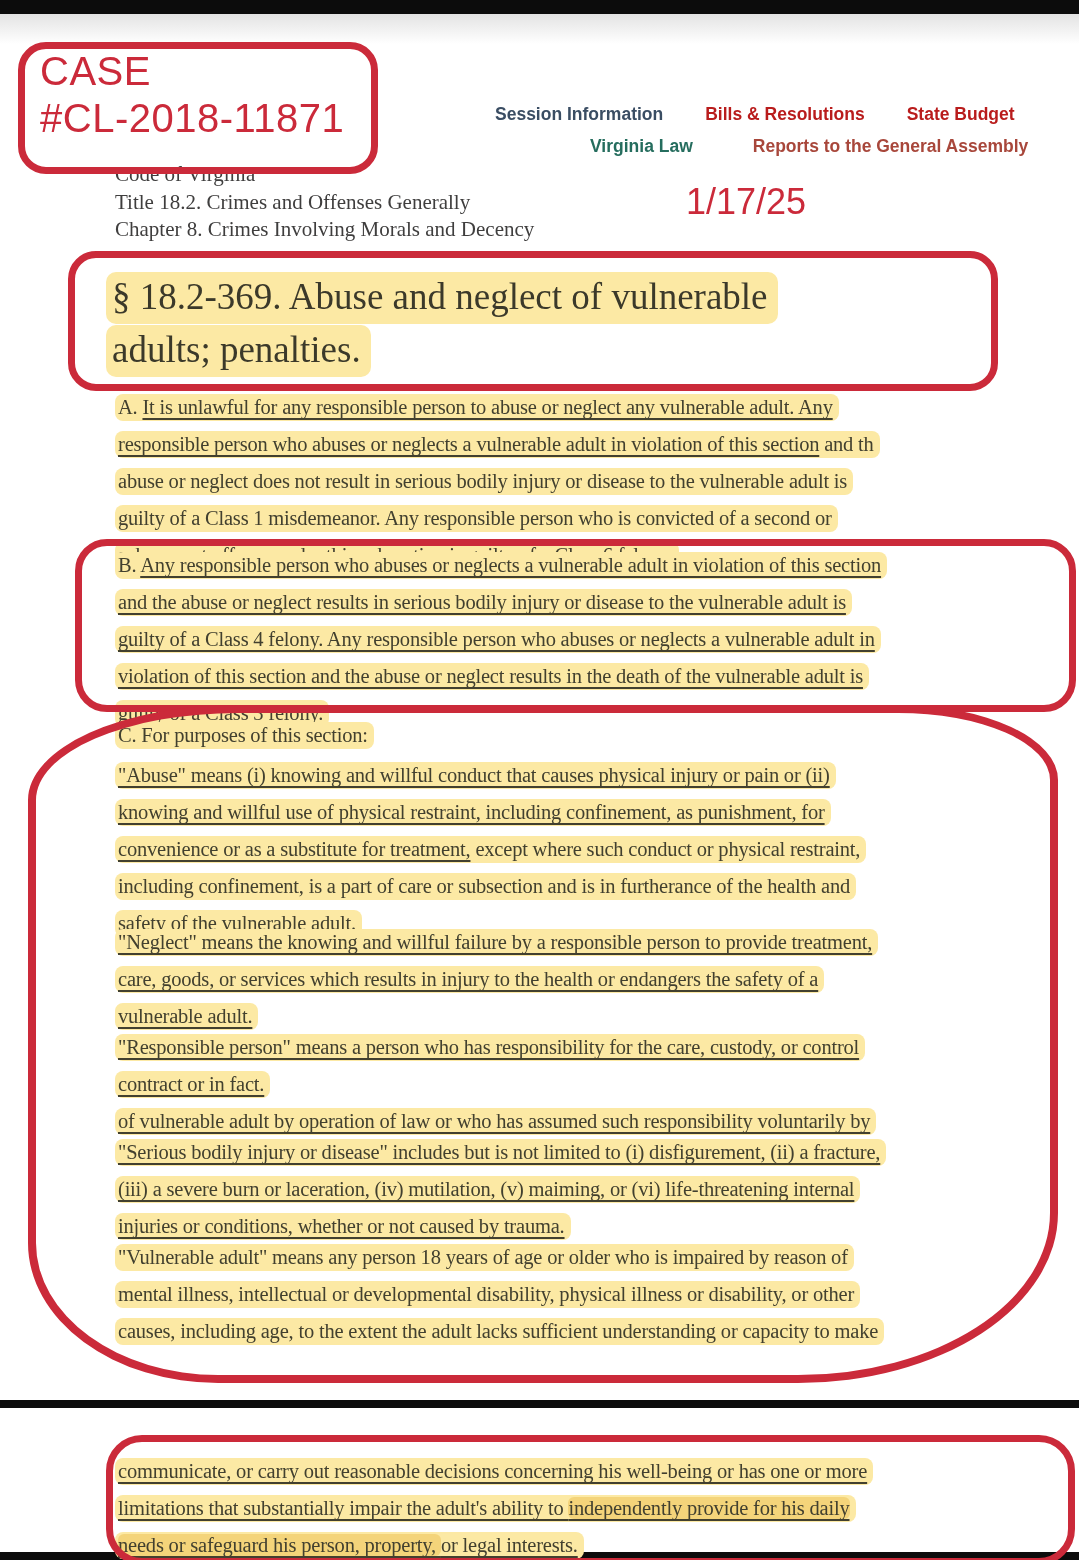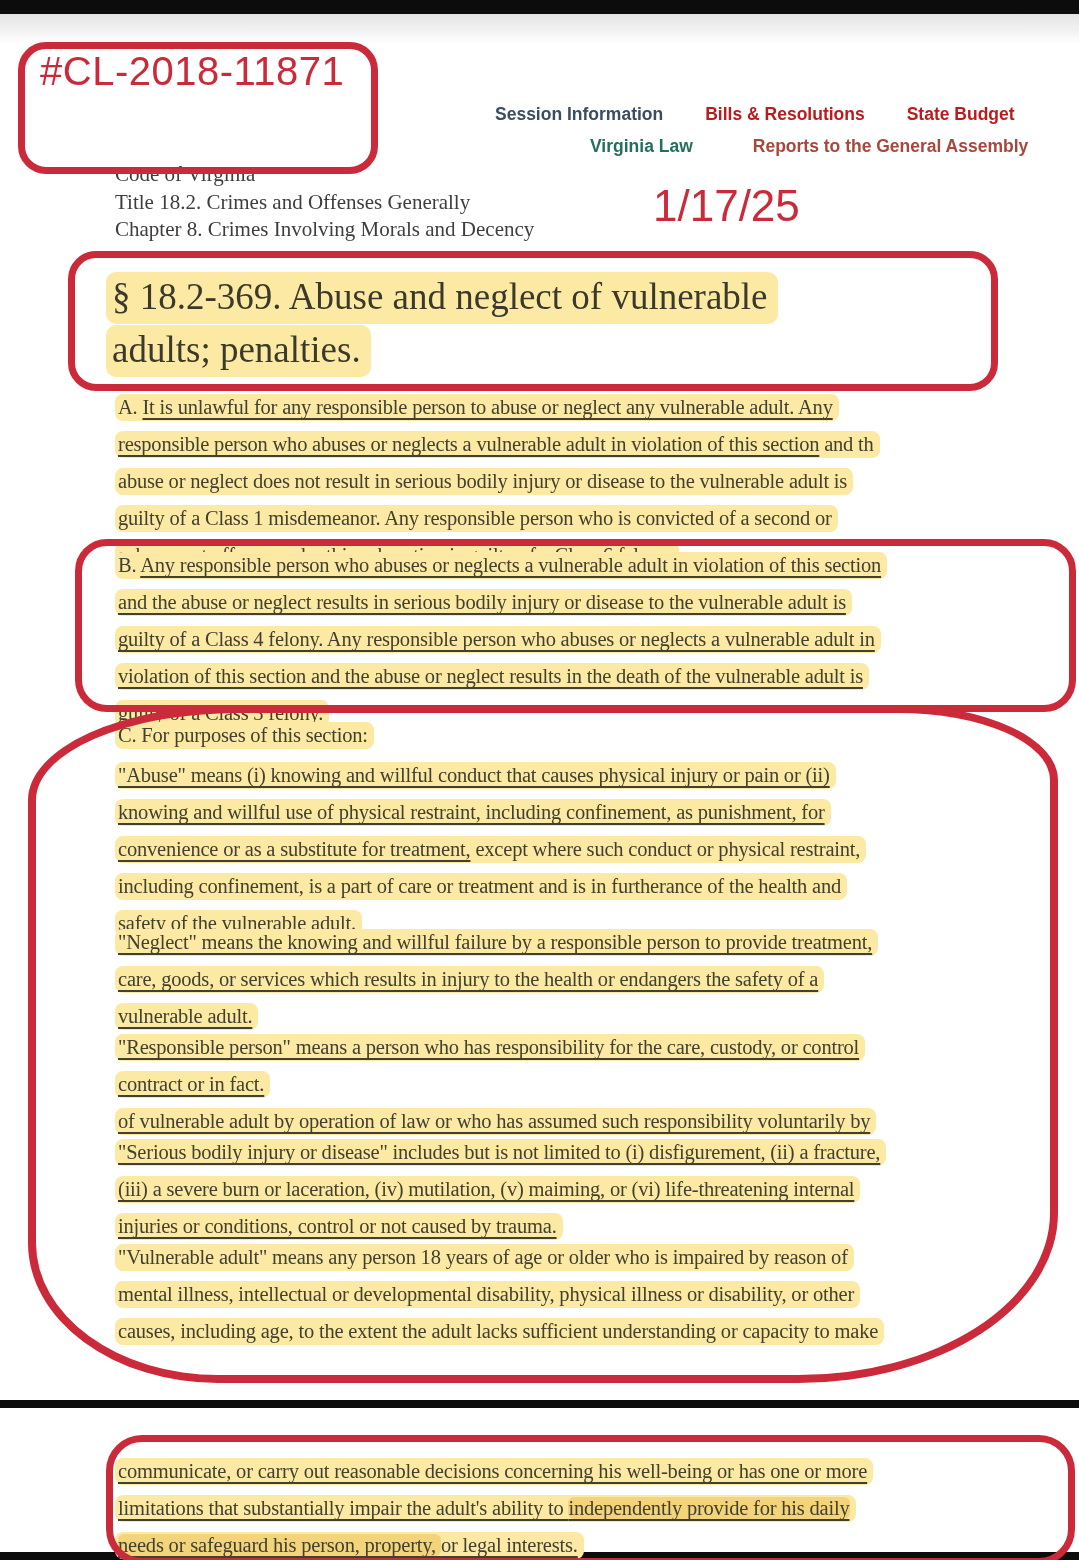--- a/index.html
+++ b/index.html
@@ -25,22 +25,22 @@
   #c-oval{left:28px;top:705px;width:1014px;height:662px;border-width:8px;
     border-radius:210px 160px 260px 190px / 95px 75px 170px 140px;}
   #bottom-box{left:106px;top:1435px;width:955px;height:116px;border-radius:36px;}
   
   .stamp-text{
     position:absolute;left:40px;top:48px;z-index:6;
     font-family:"Liberation Sans", sans-serif;font-size:40px;font-weight:500;
     color:var(--red);line-height:47px;letter-spacing:0.5px;
   }
   #date{
-    position:absolute;left:653px;top:181px;z-index:6;
-    font-family:"Liberation Sans", sans-serif;font-size:44px;font-weight:500;
+    position:absolute;left:686px;top:181px;z-index:6;
+    font-family:"Liberation Sans", sans-serif;font-size:36px;font-weight:500;
     color:var(--red);
   }
   
   .nav-row{position:absolute;display:flex;z-index:3;
     font-family:"Liberation Sans", sans-serif;font-weight:700;font-size:17.5px;}
   #nav-row1{left:495px;top:104px;gap:42px;}
   #nav-row2{left:590px;top:136px;gap:60px;}
   .nav-link{white-space:nowrap;cursor:pointer;}
   
   #breadcrumb{position:absolute;left:115px;top:161px;z-index:2;
@@ -71,20 +71,21 @@
 <div class="black-bar" style="top:1400px;height:8px;"></div>
 <div class="black-bar" style="top:1552px;height:8px;"></div>
 
 <div id="stamp-box" class="redbox"></div>
 <div id="heading-box" class="redbox"></div>
 <div id="b-box" class="redbox"></div>
 <div id="c-oval" class="redbox"></div>
 <div id="bottom-box" class="redbox"></div>
 
 <div class="stamp-text">
+  <div>CASE</div>
   <div>#CL-2018-11871</div>
 </div>
 
 <div id="nav-row1" class="nav-row">
     <span class="nav-link" style="color: rgb(58, 77, 99); text-align: right;">Session Information</span>
     <span class="nav-link" style="color: #b91c1c;">Bills &amp; Resolutions</span>
     <span class="nav-link" style="color: #b91c1c;">State Budget</span>
   </div>
 <div id="nav-row2" class="nav-row">
     <span class="nav-link" style="color: rgb(37, 109, 94);">Virginia Law</span>
@@ -119,37 +120,37 @@
       <div class="line"><span class="hl"><span class="u">violation of this section and the abuse or neglect results in the death of the vulnerable adult is</span></span></div>
       <div class="line"><span class="hl"><span class="u">guilty of a Class 3 felony.</span></span></div>
     </div>
     <div class="para" style="top: 722px;">
       <div class="line"><span class="hl"><span>C. For purposes of this section:</span></span></div>
     </div>
     <div class="para" style="top: 762px;">
       <div class="line"><span class="hl"><span class="u">"Abuse" means (i) knowing and willful conduct that causes physical injury or pain or (ii)</span></span></div>
       <div class="line"><span class="hl"><span class="u">knowing and willful use of physical restraint, including confinement, as punishment, for</span></span></div>
       <div class="line"><span class="hl"><span class="u">convenience or as a substitute for treatment,</span><span> except where such conduct or physical restraint,</span></span></div>
-      <div class="line"><span class="hl"><span>including confinement, is a part of care or treatment and is in furtherance of the health and</span></span></div>
+      <div class="line"><span class="hl"><span>including confinement, is a part of care or subsection and is in furtherance of the health and</span></span></div>
       <div class="line"><span class="hl"><span>safety of the vulnerable adult.</span></span></div>
     </div>
     <div class="para" style="top: 929px;">
       <div class="line"><span class="hl"><span class="u">"Neglect" means the knowing and willful failure by a responsible person to provide treatment,</span></span></div>
       <div class="line"><span class="hl"><span class="u">care, goods, or services which results in injury to the health or endangers the safety of a</span></span></div>
       <div class="line"><span class="hl"><span class="u">vulnerable adult.</span></span></div>
     </div>
     <div class="para" style="top: 1034px;">
       <div class="line"><span class="hl"><span class="u">"Responsible person" means a person who has responsibility for the care, custody, or control</span></span></div>
       <div class="line"><span class="hl"><span class="u">contract or in fact.</span></span></div>
       <div class="line"><span class="hl"><span class="u">of vulnerable adult by operation of law or who has assumed such responsibility voluntarily by</span></span></div>
     </div>
     <div class="para" style="top: 1139px;">
       <div class="line"><span class="hl"><span class="u">"Serious bodily injury or disease" includes but is not limited to (i) disfigurement, (ii) a fracture,</span></span></div>
       <div class="line"><span class="hl"><span class="u">(iii) a severe burn or laceration, (iv) mutilation, (v) maiming, or (vi) life-threatening internal</span></span></div>
-      <div class="line"><span class="hl"><span class="u">injuries or conditions, control or not caused by trauma.</span></span></div>
+      <div class="line"><span class="hl"><span class="u">injuries or conditions, whether or not caused by trauma.</span></span></div>
     </div>
     <div class="para" style="top: 1244px;">
       <div class="line"><span class="hl"><span>"Vulnerable adult" means any person 18 years of age or older who is impaired by reason of</span></span></div>
       <div class="line"><span class="hl"><span>mental illness, intellectual or developmental disability, physical illness or disability, or other</span></span></div>
       <div class="line"><span class="hl"><span>causes, including age, to the extent the adult lacks sufficient understanding or capacity to make</span></span></div>
     </div>
     <div class="para" style="top: 1458px;">
       <div class="line"><span class="hl"><span class="u">communicate, or carry out reasonable decisions concerning his well-being or has one or more</span></span></div>
       <div class="line"><span class="hl"><span class="u">limitations that substantially impair the adult's ability to </span><span class="u h2">independently provide for his daily</span></span></div>
       <div class="line"><span class="hl"><span class="u h2">needs or safeguard his person, property, </span><span class="u">or legal interests.</span></span></div>

